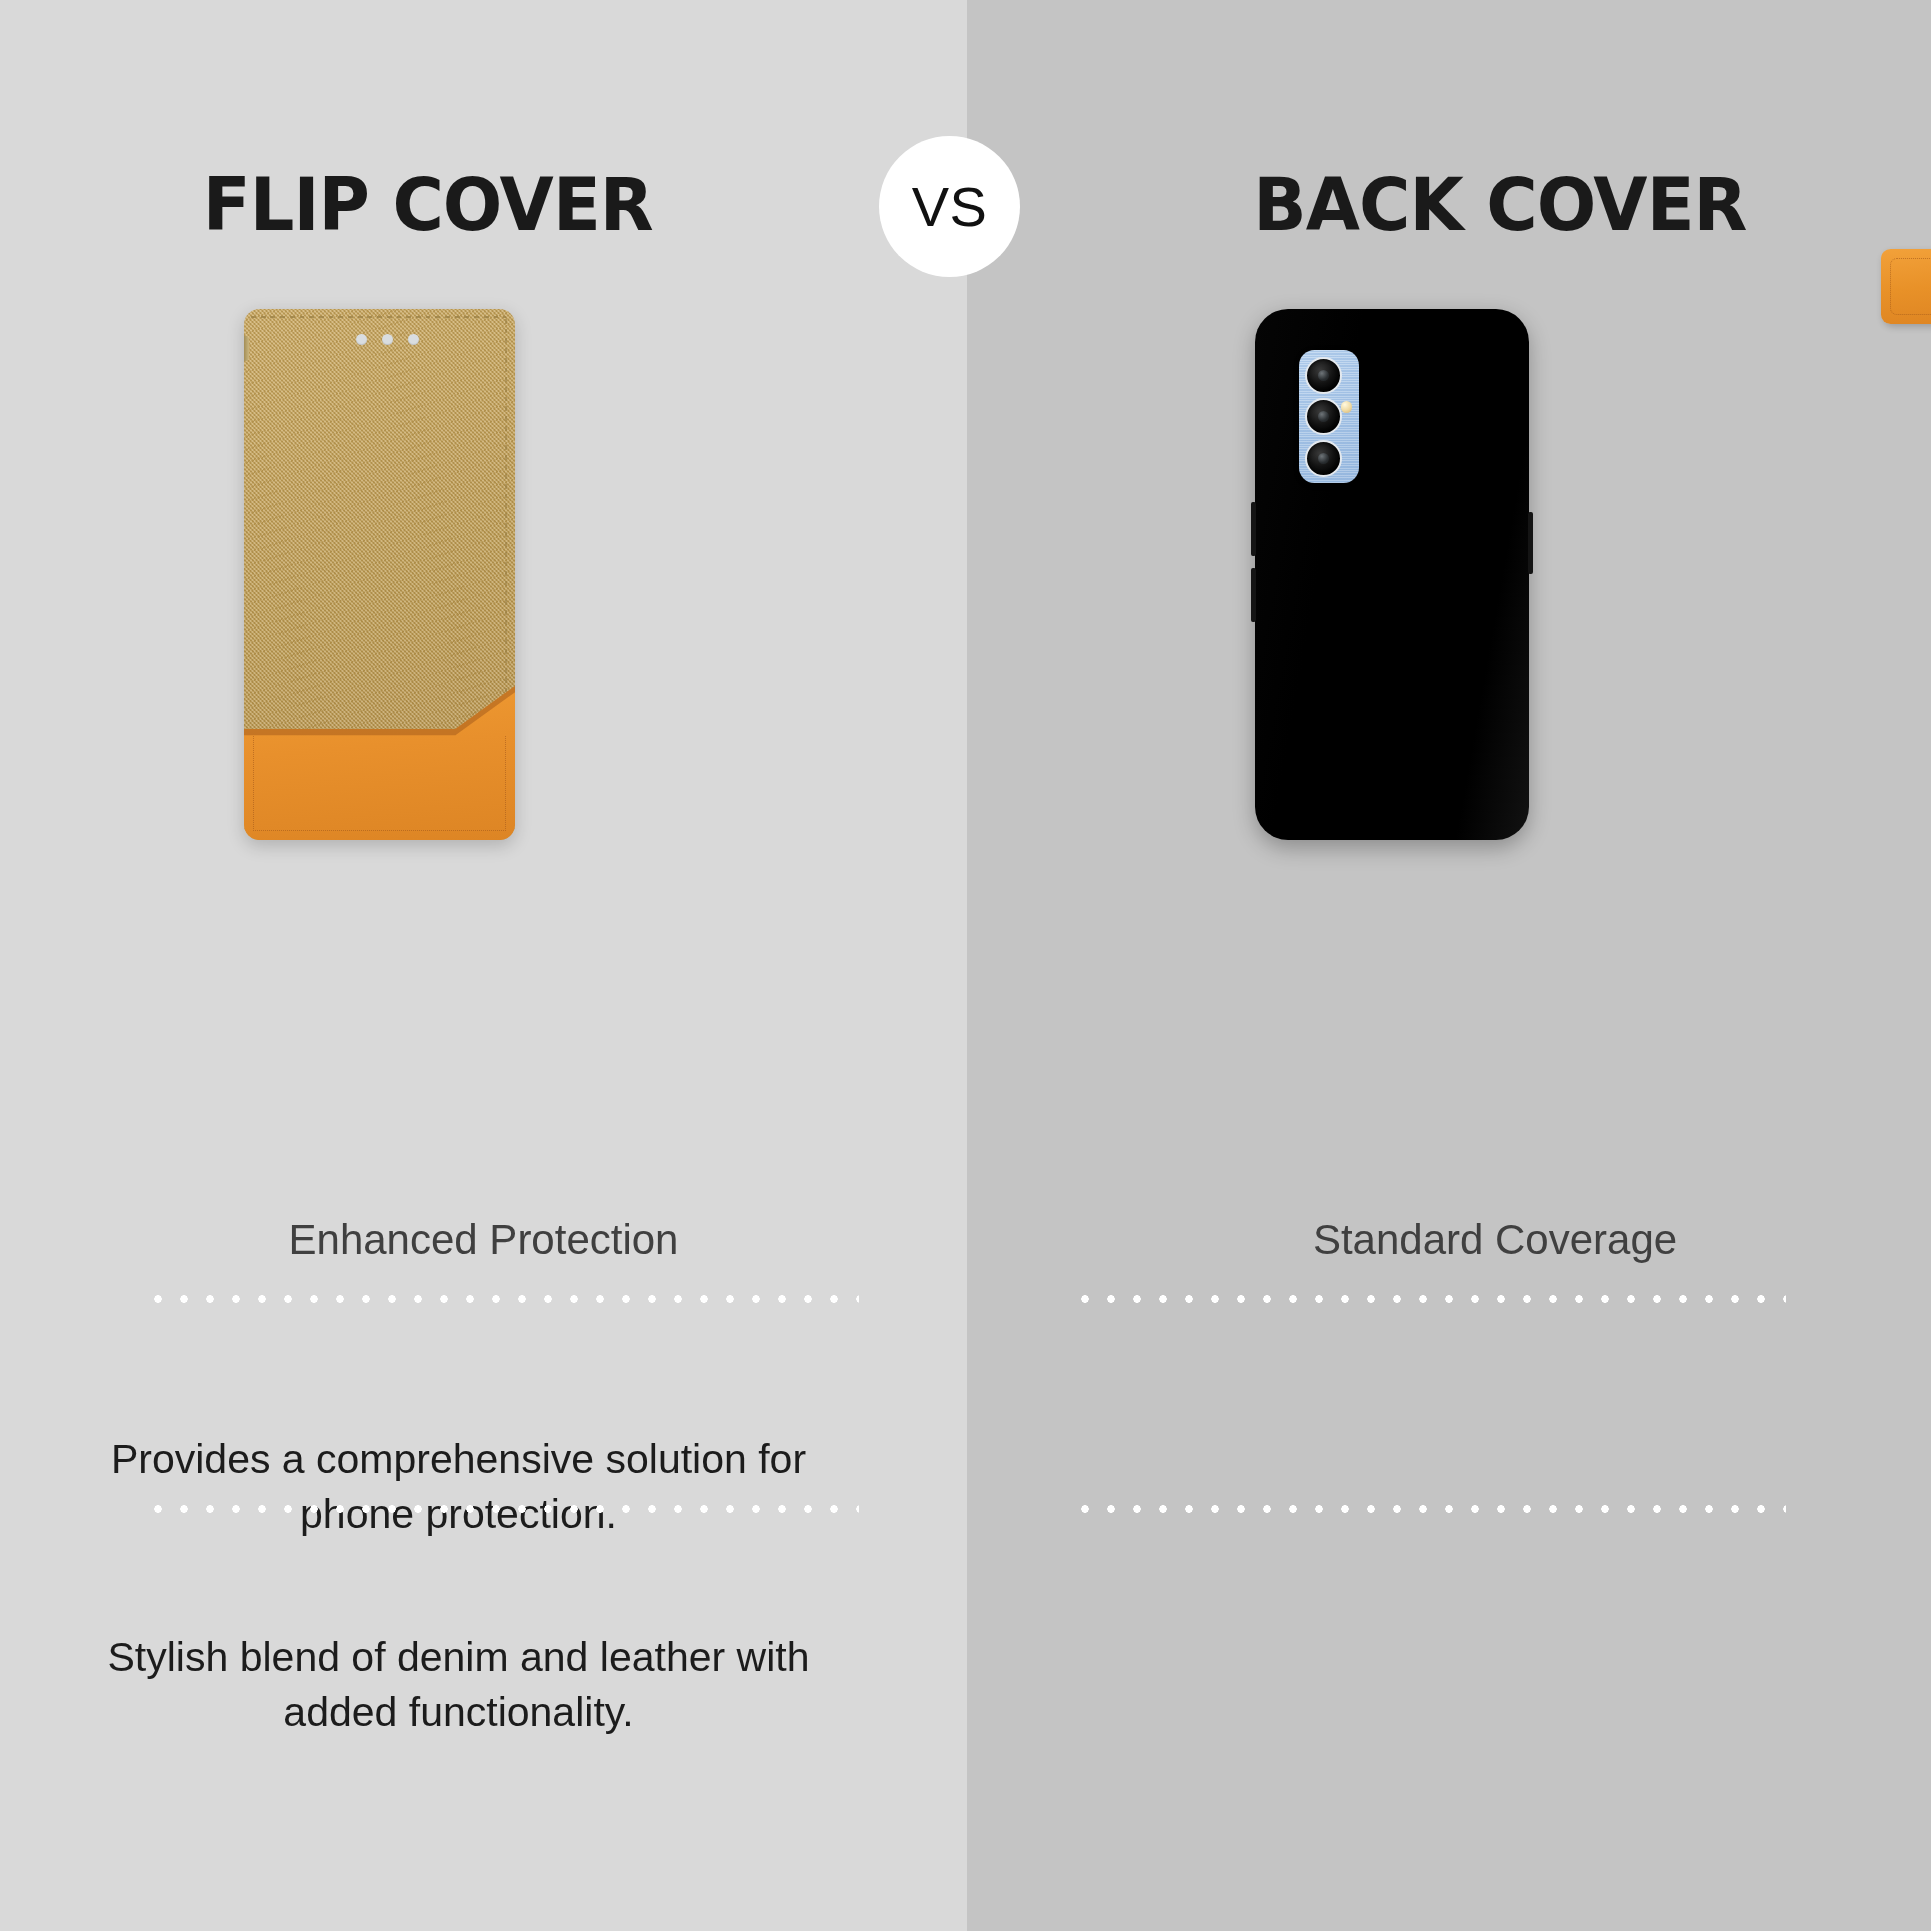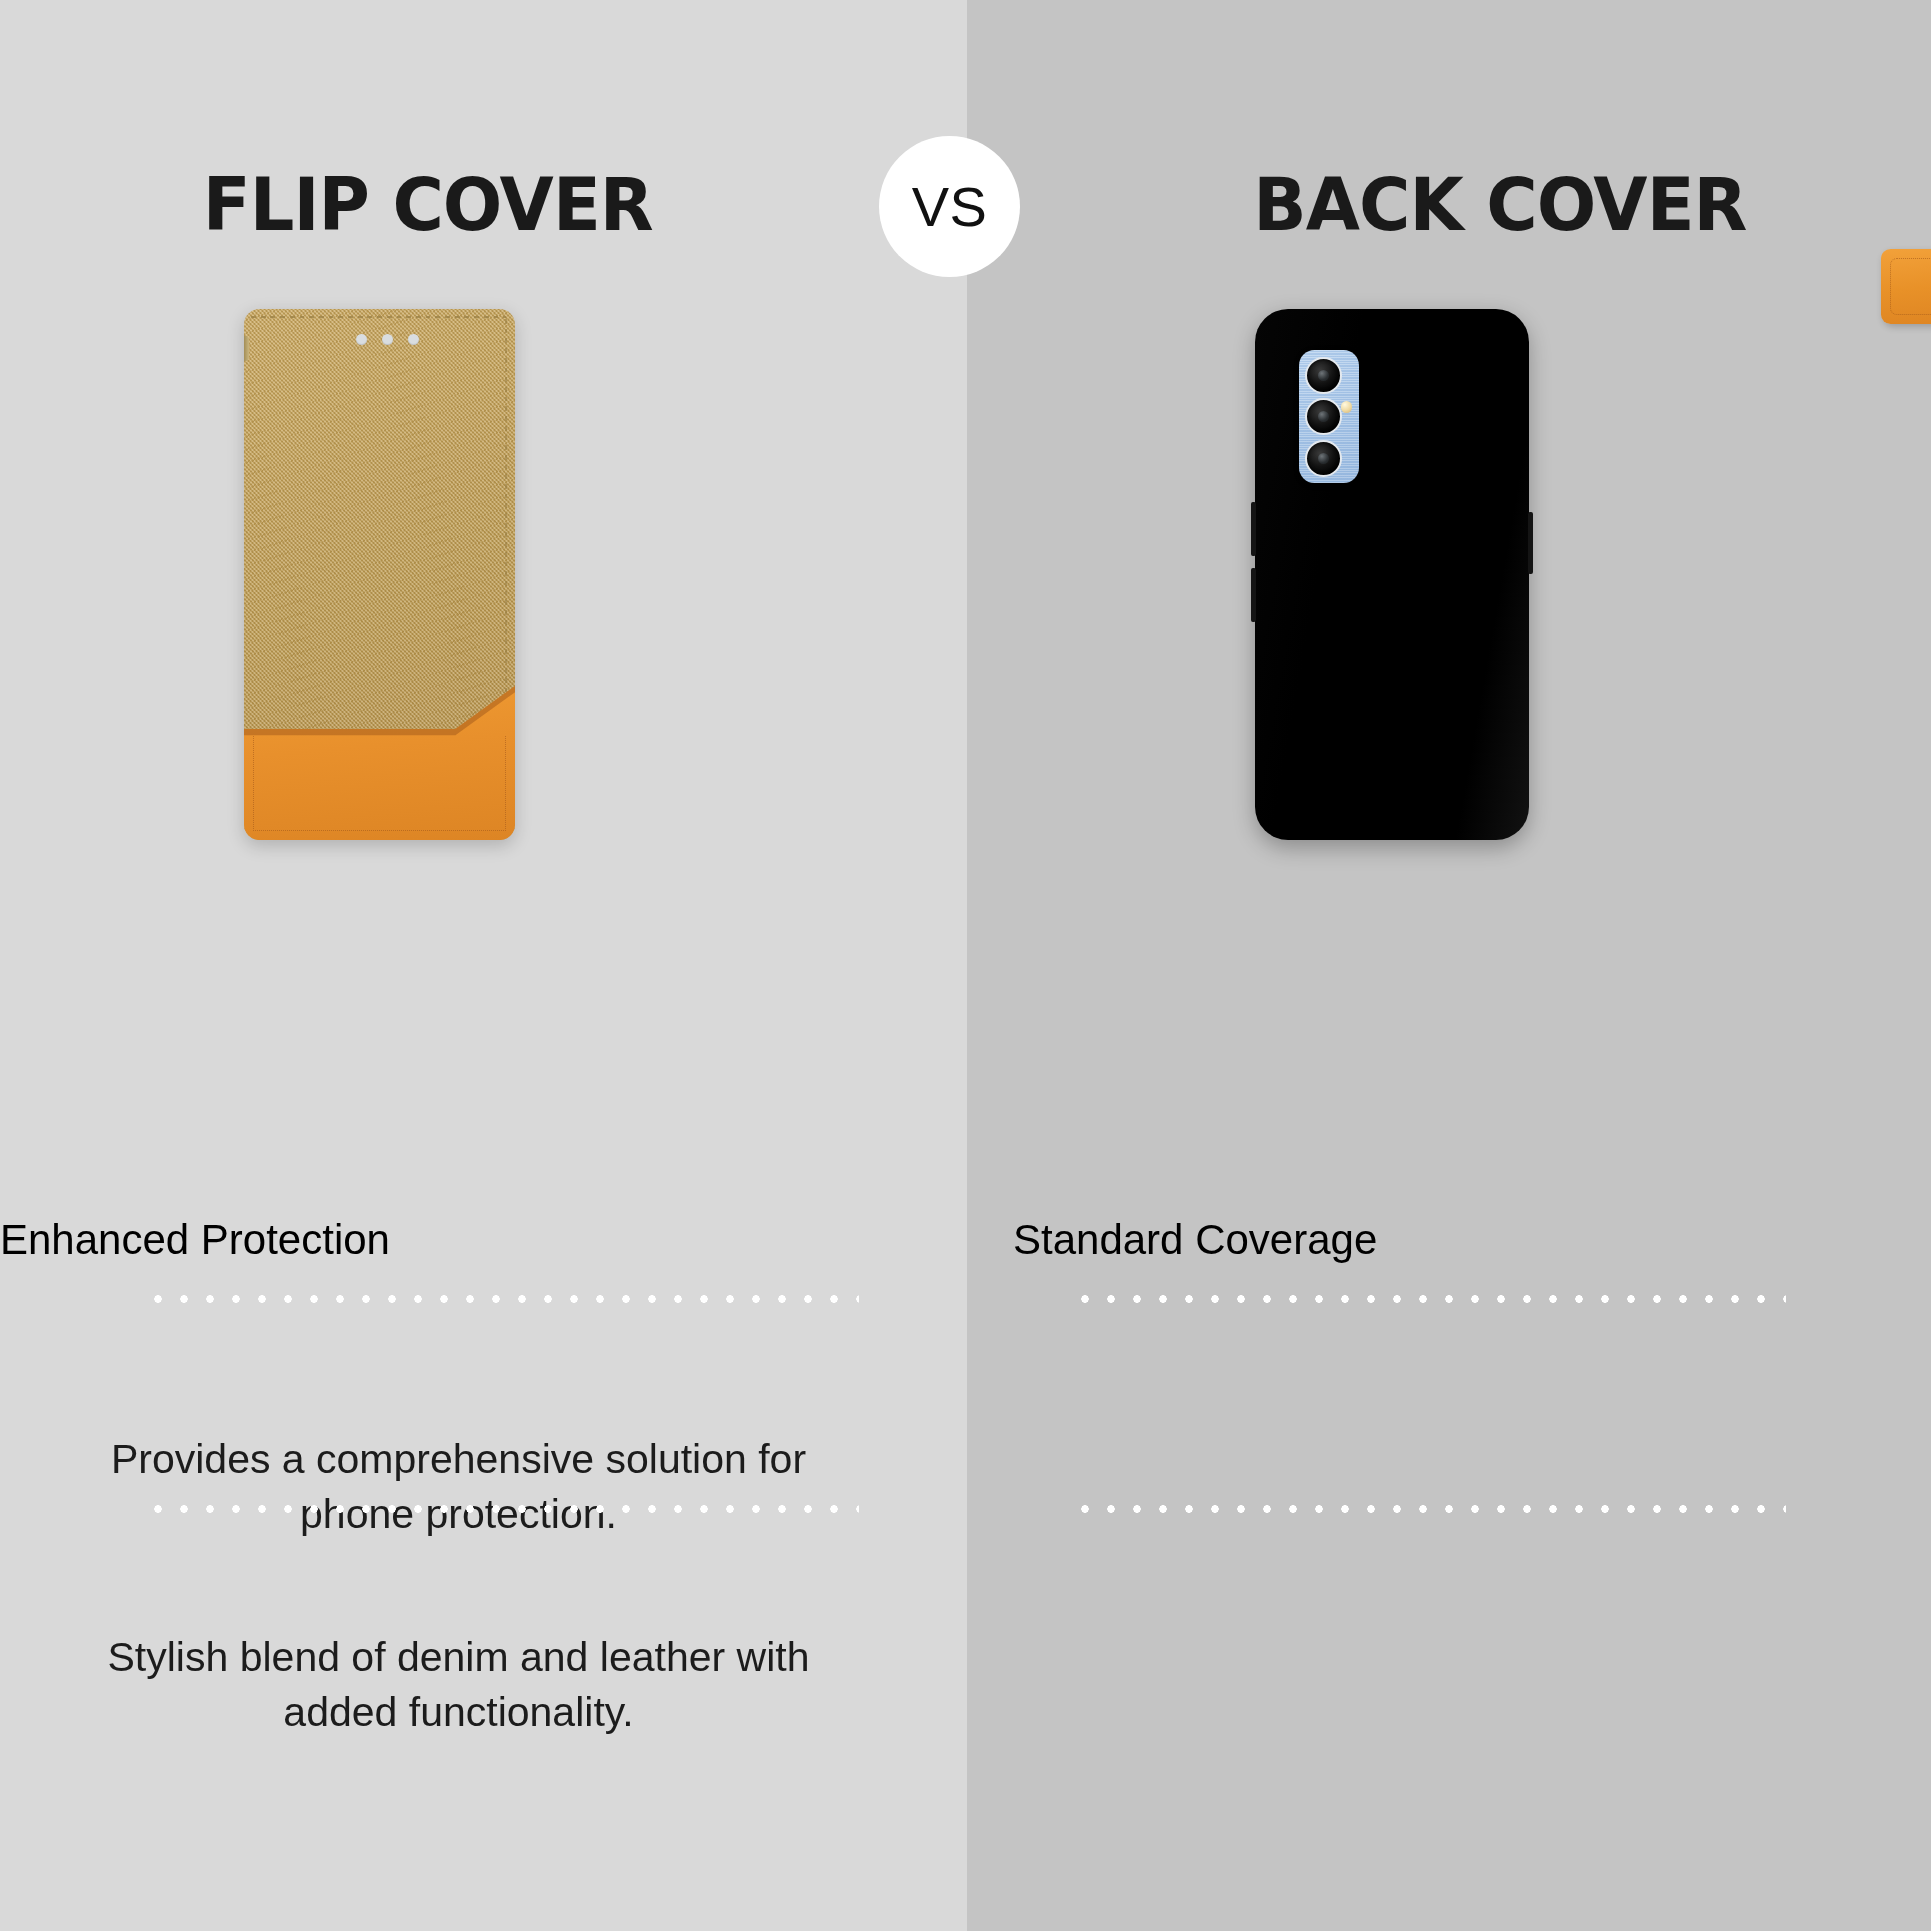--- a/index.html
+++ b/index.html
@@ -179,22 +179,22 @@
   .lens.l2 { top:48px; }
   .lens.l3 { top:90px; }
   .flash {
     position:absolute; right:6.8px; top:51px;
     width:11.6px; height:11.6px; border-radius:50%;
     background:radial-gradient(circle at 35% 30%, #fff9e0 0%, #efd9a0 55%, #c9ae78 100%);
   }
 
   
   .cap-head {
-    position:absolute; font-size:42px; font-weight:400; color:#000000;
-    line-height:1.2; 
+    position:absolute; font-size:42px; font-weight:400; color:#404040;
+    line-height:1.2; text-align:center;
     font-family:"Liberation Sans", sans-serif;
   }
   .cap-left  { left:0;    width:967px; }
   .cap-right { left:1013px; width:964px; }
   .cap-head.row1 { top:1215px; }
 
   .divider {
     position:absolute; height:13.5px;
     background-image:radial-gradient(circle, #ffffff 0 3.5px, transparent 3.9px);
     background-size:26px 13.5px; background-repeat:repeat-x;

